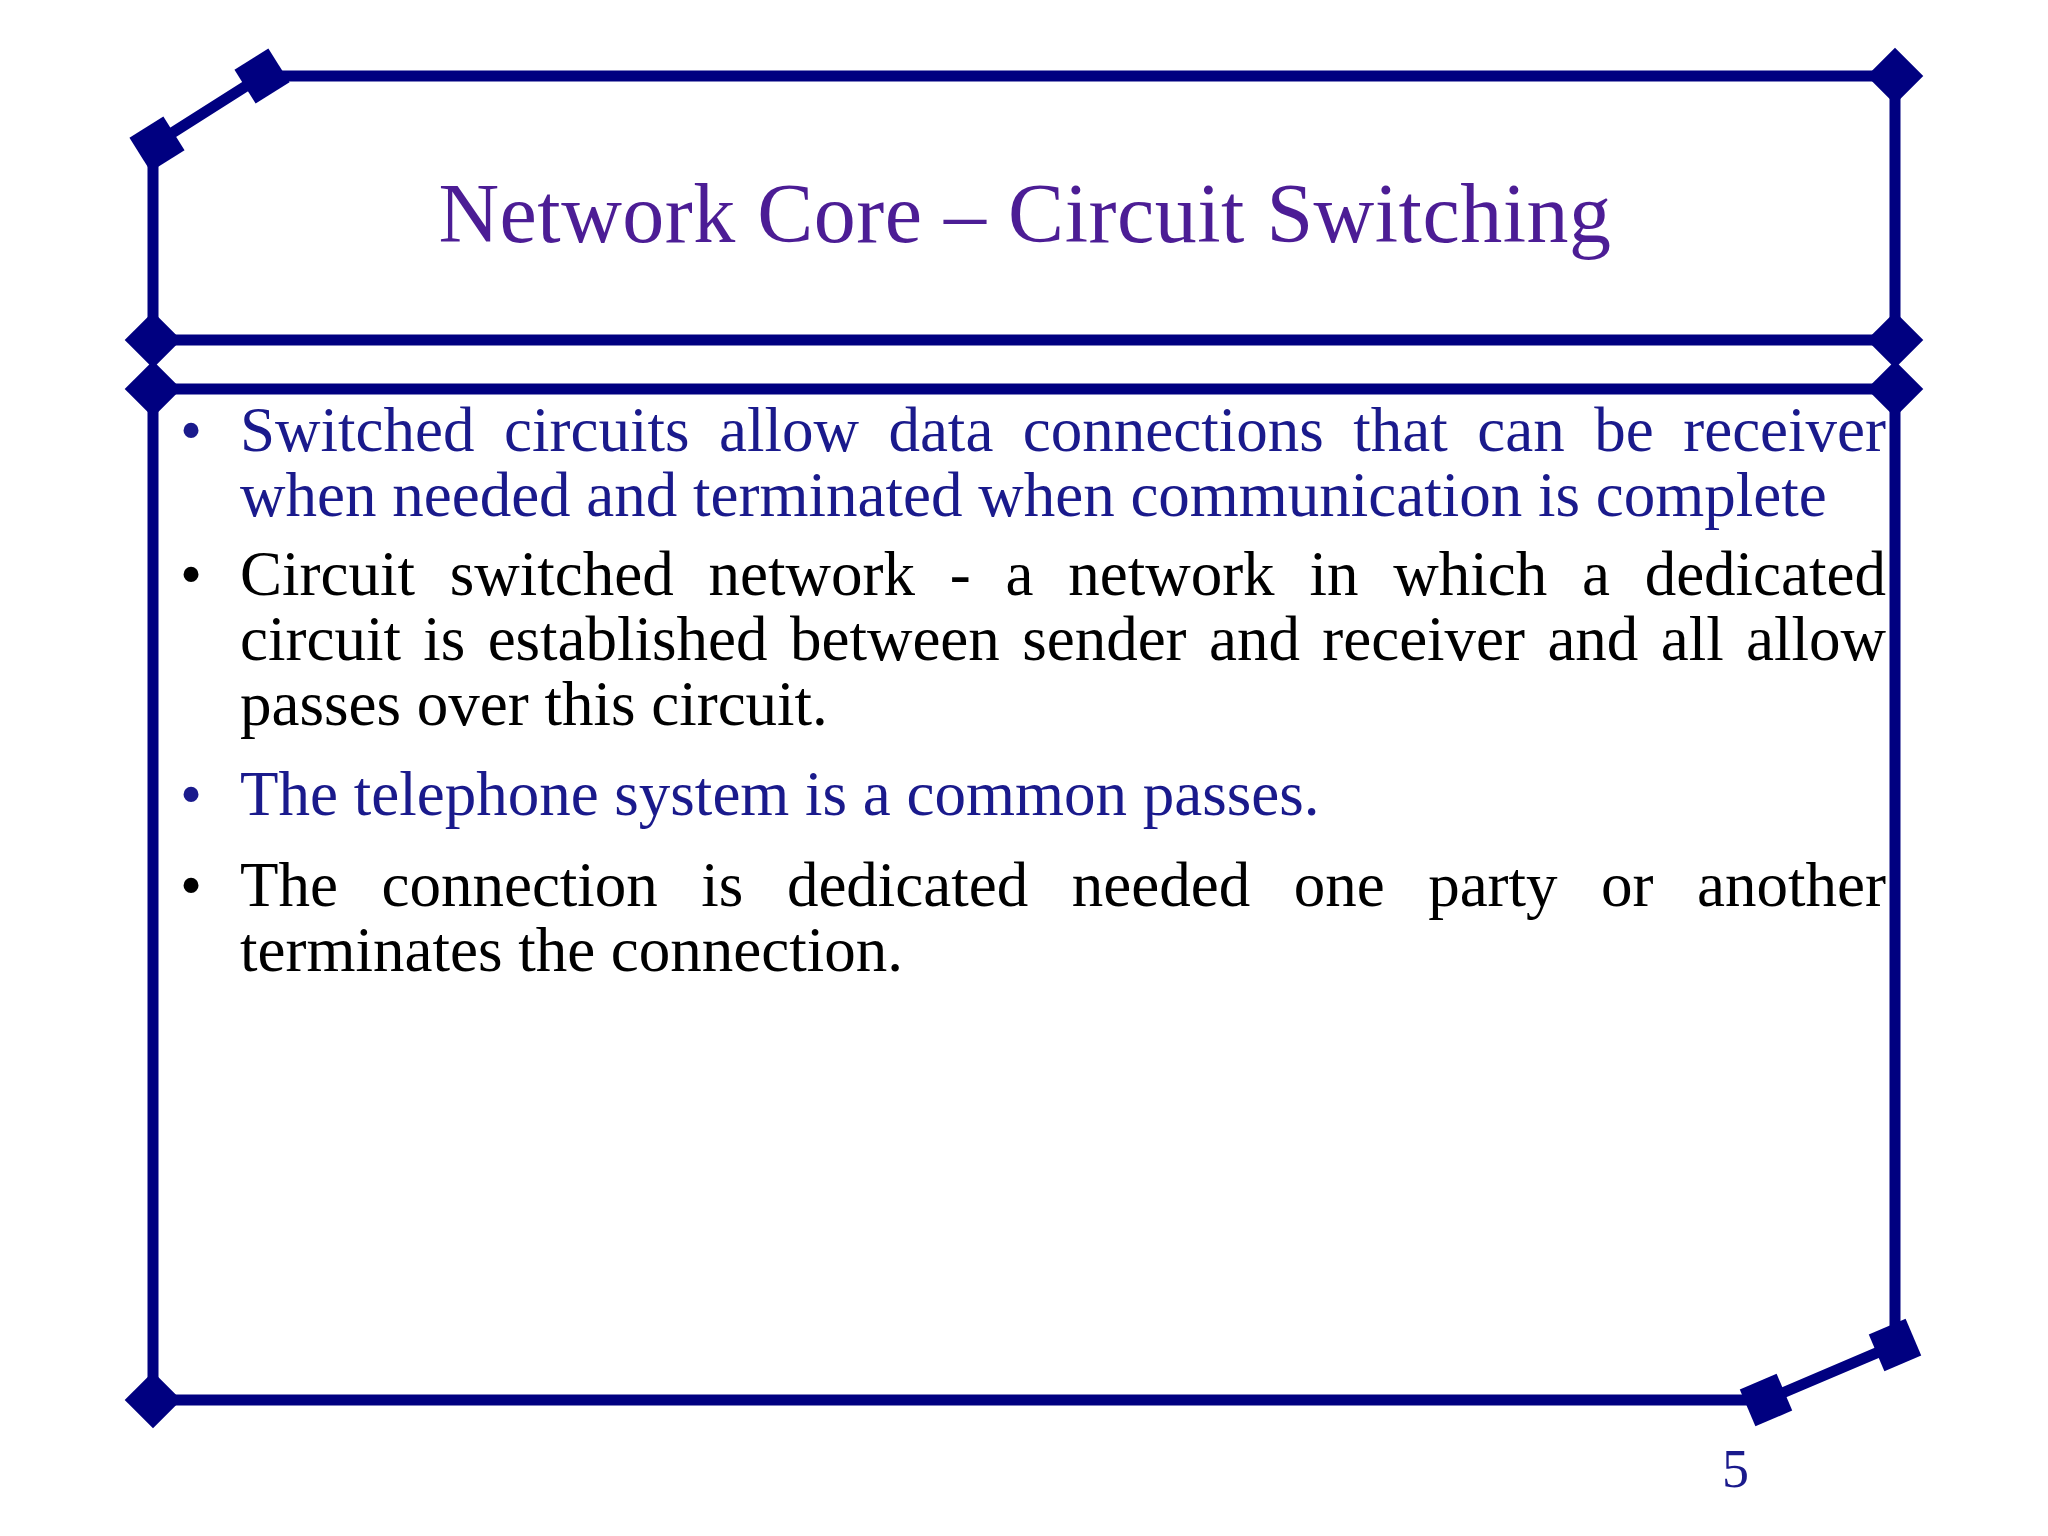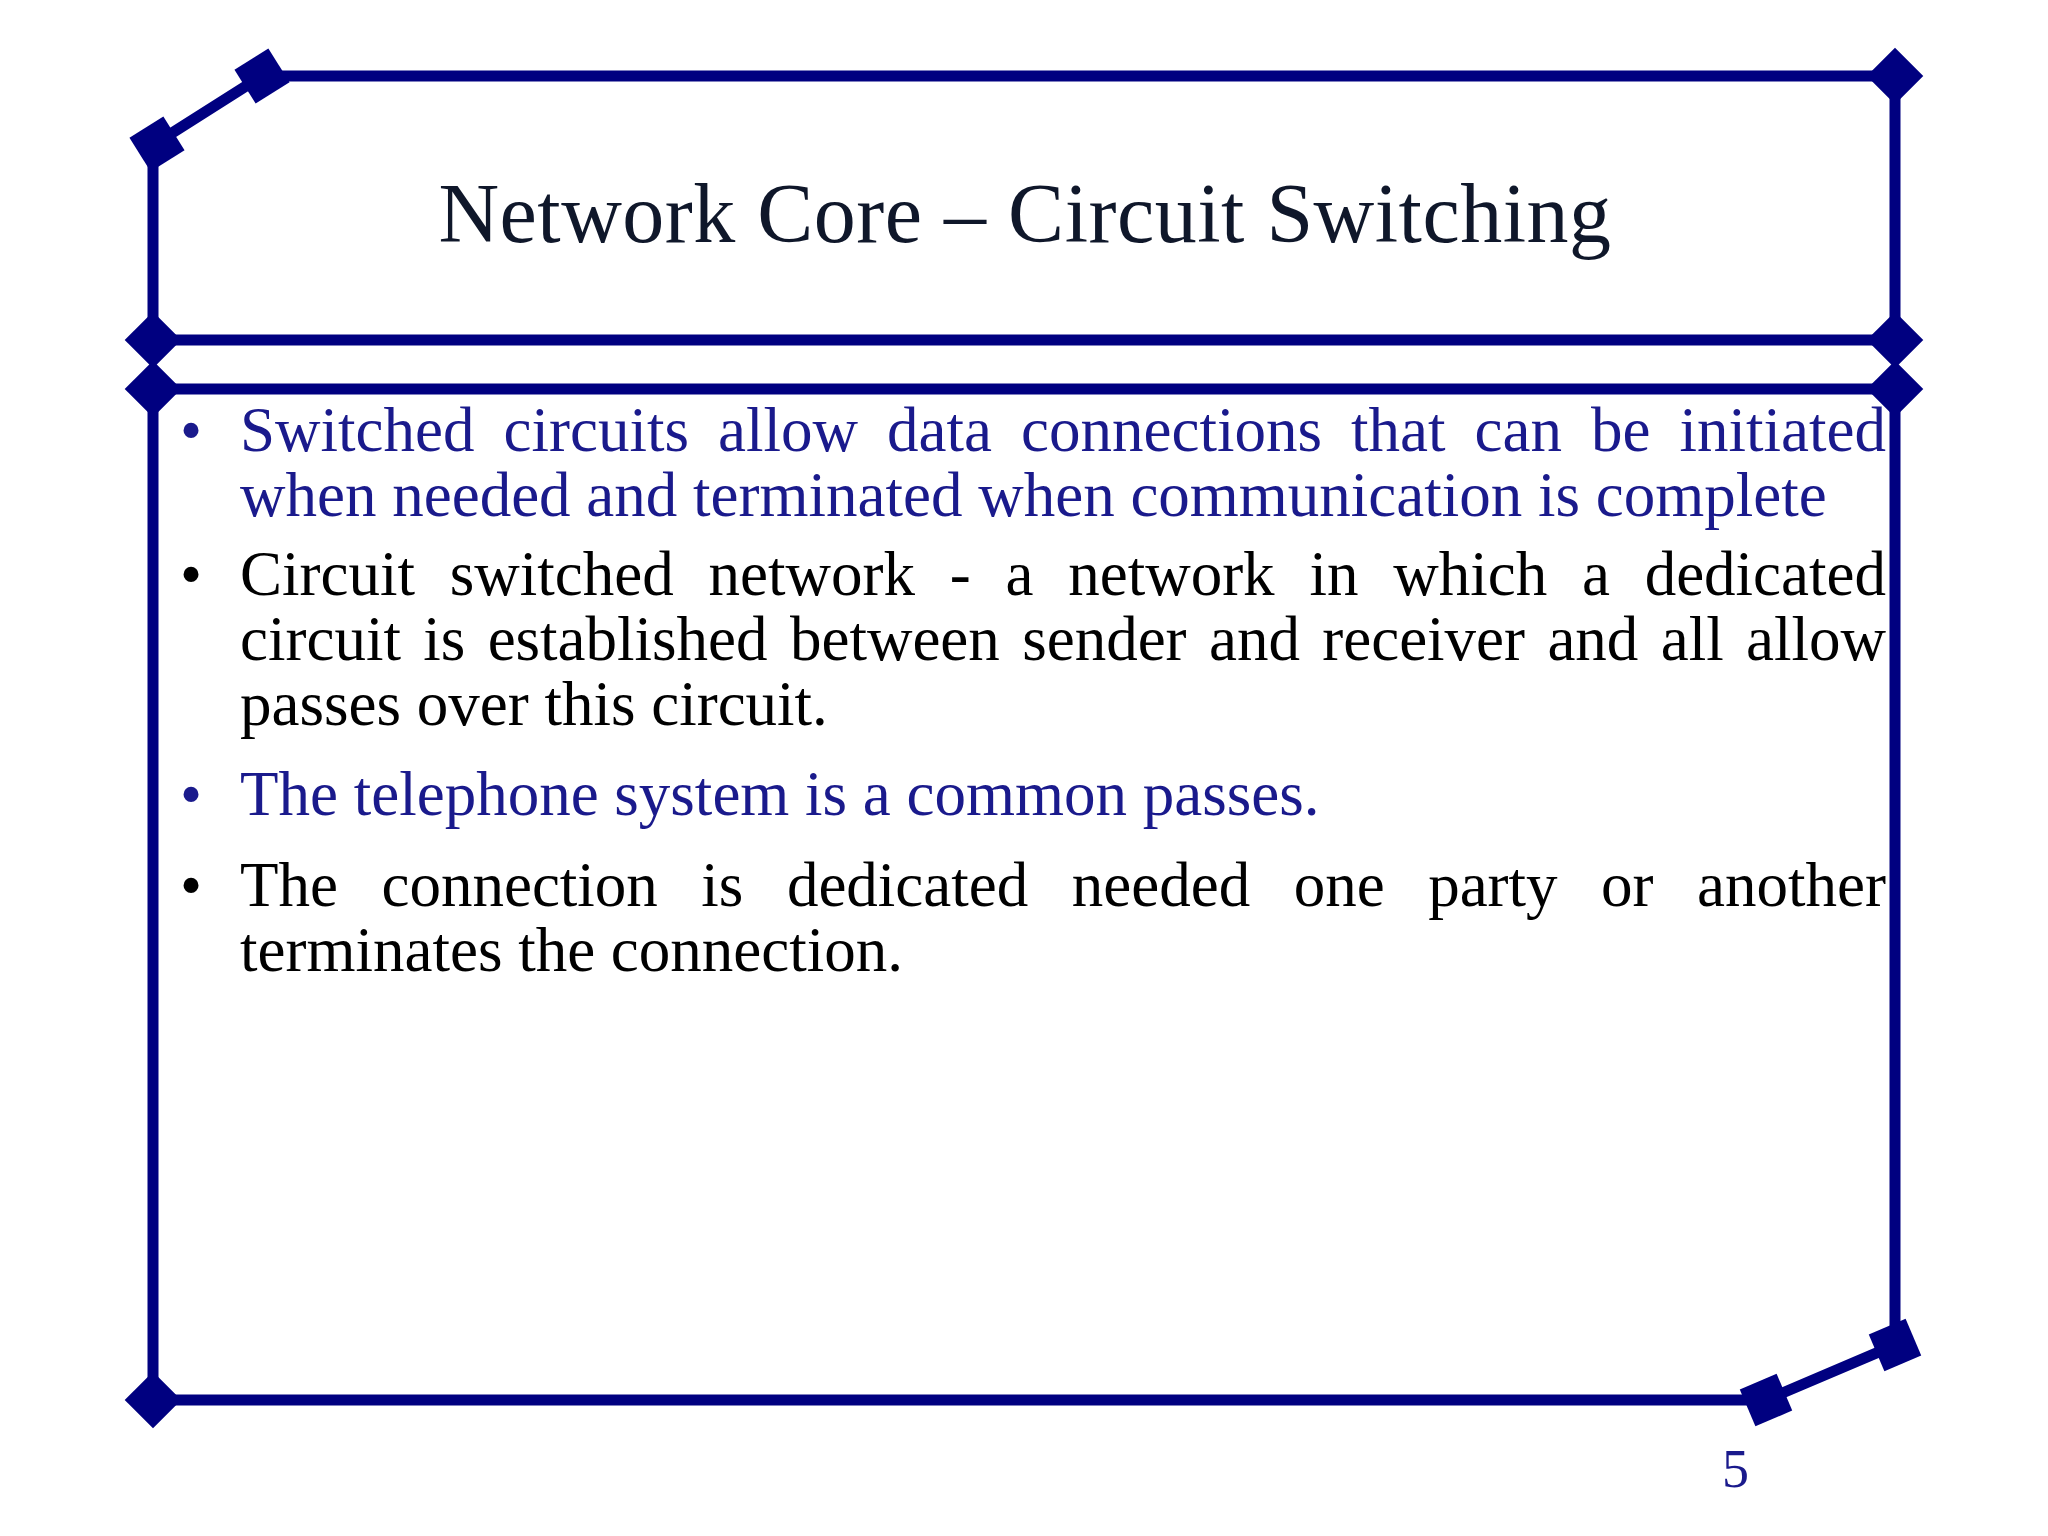--- a/index.html
+++ b/index.html
@@ -32,21 +32,21 @@
     top: 90px;
     width: 1730px;
     height: 248px;
     display: flex;
     align-items: center;
     justify-content: center;
   }
   #title-text {
     font-size: 84px;
     line-height: 1.05;
-    color: #0f172a;
+    color: #4c1d95;
     letter-spacing: 0.5px;
     white-space: nowrap;
     text-align: right;
   }
 
   
   #body-box {
     position: absolute;
     left: 168px;
     top: 398px;
@@ -129,21 +129,21 @@
 
   <div id="title-box">
     <div id="title-text">Network Core – Circuit Switching</div>
   </div>
 
   <div id="body-box">
     <ul class="bullets">
 
       <li class="bullet blue b1">
         <span class="marker">•</span>
-        <span class="btext">Switched circuits allow data connections that can be initiated when needed and terminated when communication is complete</span>
+        <span class="btext">Switched circuits allow data connections that can be receiver when needed and terminated when communication is complete</span>
       </li>
 
       <li class="bullet black b2">
         <span class="marker">•</span>
         <span class="btext">Circuit switched network - a network in which a dedicated circuit is established between sender and receiver and all allow passes over this circuit.</span>
       </li>
 
       <li class="bullet blue b3">
         <span class="marker">•</span>
         <span class="btext">The telephone system is a common passes.</span>

